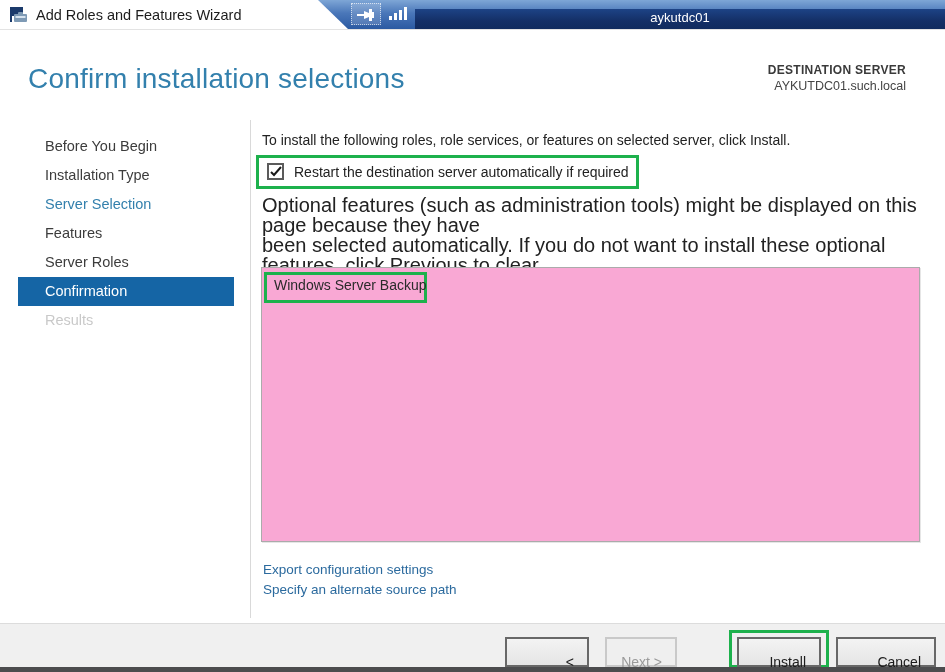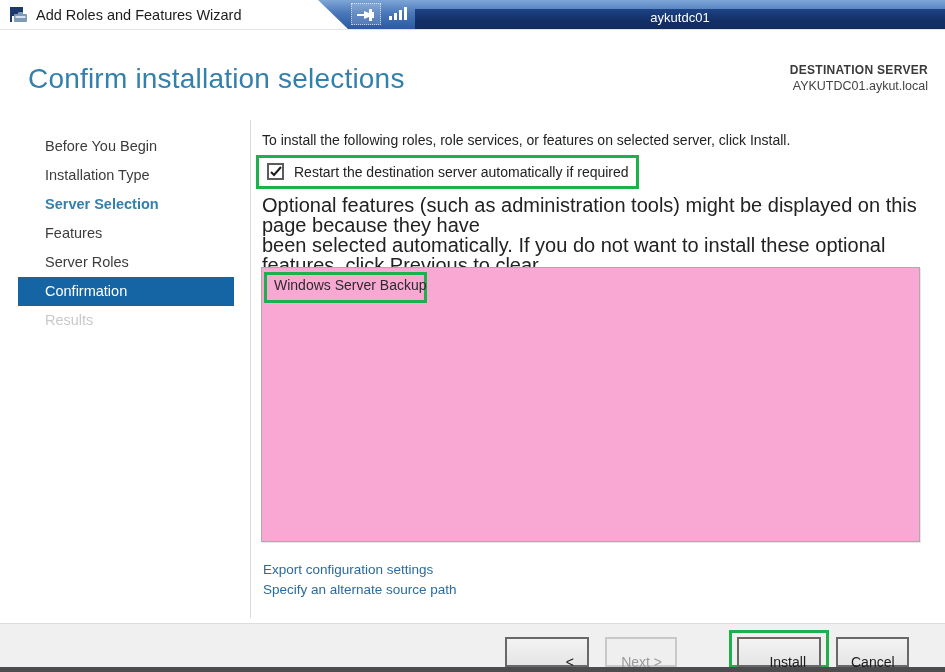--- a/index.html
+++ b/index.html
@@ -44,31 +44,31 @@
   .signal i:nth-child(1){ left:0;  height:4px; }
   .signal i:nth-child(2){ left:5px; height:7px; }
   .signal i:nth-child(3){ left:10px; height:10px; }
   .signal i:nth-child(4){ left:15px; height:13px; }
 
   
   .page-title {
     position:absolute; left:28px; top:63px;
     font-size:28px; font-weight:300; color:#3380ad; letter-spacing:0.2px;
   }
-  .dest-block { position:absolute; right:17px; top:63px; text-align:right; }
+  .dest-block { position:absolute; right:39px; top:63px; text-align:right; }
   .dest-label { font-size:12px; font-weight:bold; color:#3a3a3a; letter-spacing:0.3px; }
   .dest-server { font-size:12.5px; color:#444; margin-top:2px; }
 
   
   .sidebar { position:absolute; left:18px; top:132px; width:216px; }
   .nav-item {
     height:29px; line-height:29px; padding-left:27px;
     font-size:14.5px; color:#3c3c3c; cursor:default; white-space:nowrap;
   }
-  .nav-item.link { color:#3380ad; cursor:pointer;font-weight:bold; }
+  .nav-item.link { color:#3380ad; cursor:pointer; }
   .nav-item.selected { background:#1565a5; color:#ffffff; }
   .nav-item.disabled { color:#c9c9c9; }
   .v-divider {
     position:absolute; left:250px; top:120px; width:1px; height:498px; background:#d9d9d9;
   }
 
   
   .intro {
     position:absolute; left:262px; top:132px; width:660px;
     font-size:14px; color:#222;
@@ -115,21 +115,21 @@
     background:linear-gradient(180deg,#f3f3f3,#e5e5e5); border:2px solid #686868;
     cursor:pointer; padding:13px;
   }
   .btn.disabled {
     color:#9a9a9a; border:2px solid #c9c9c9;
     background:#efefef; cursor:default;
   }
   .btn-previous { left:505px; width:84px; }
   .btn-next     { left:605px; width:72px; }
   .btn-install  { left:737px; width:84px; }
-  .btn-cancel   { left:836px; width:73px; }
+  .btn-cancel   { left:836px; width:100px; }
   .install-annotation { left:729px; top:6px; width:100px; height:38px; position:absolute; }
 
   .bottom-strip {
     position:absolute; left:0; top:667px; width:945px; height:5px; background:#4c4c4e;
   }
 </style>
 </head>
 <body>
 
 <div id="screen">
@@ -161,21 +161,21 @@
         <i></i>
       </div>
     <div class="rdp-dark-band">
       <div class="rdp-machine">aykutdc01</div>
     </div>
   </div>
 
   <h1 class="page-title">Confirm installation selections</h1>
   <div class="dest-block">
     <div class="dest-label">DESTINATION SERVER</div>
-    <div class="dest-server">AYKUTDC01.aykut.local</div>
+    <div class="dest-server">AYKUTDC01.such.local</div>
   </div>
 
   <div class="sidebar">
     <div class="nav-item">Before You Begin</div>
     <div class="nav-item">Installation Type</div>
     <div class="nav-item link">Server Selection</div>
     <div class="nav-item">Features</div>
     <div class="nav-item">Server Roles</div>
     <div class="nav-item selected">Confirmation</div>
     <div class="nav-item disabled">Results</div>

